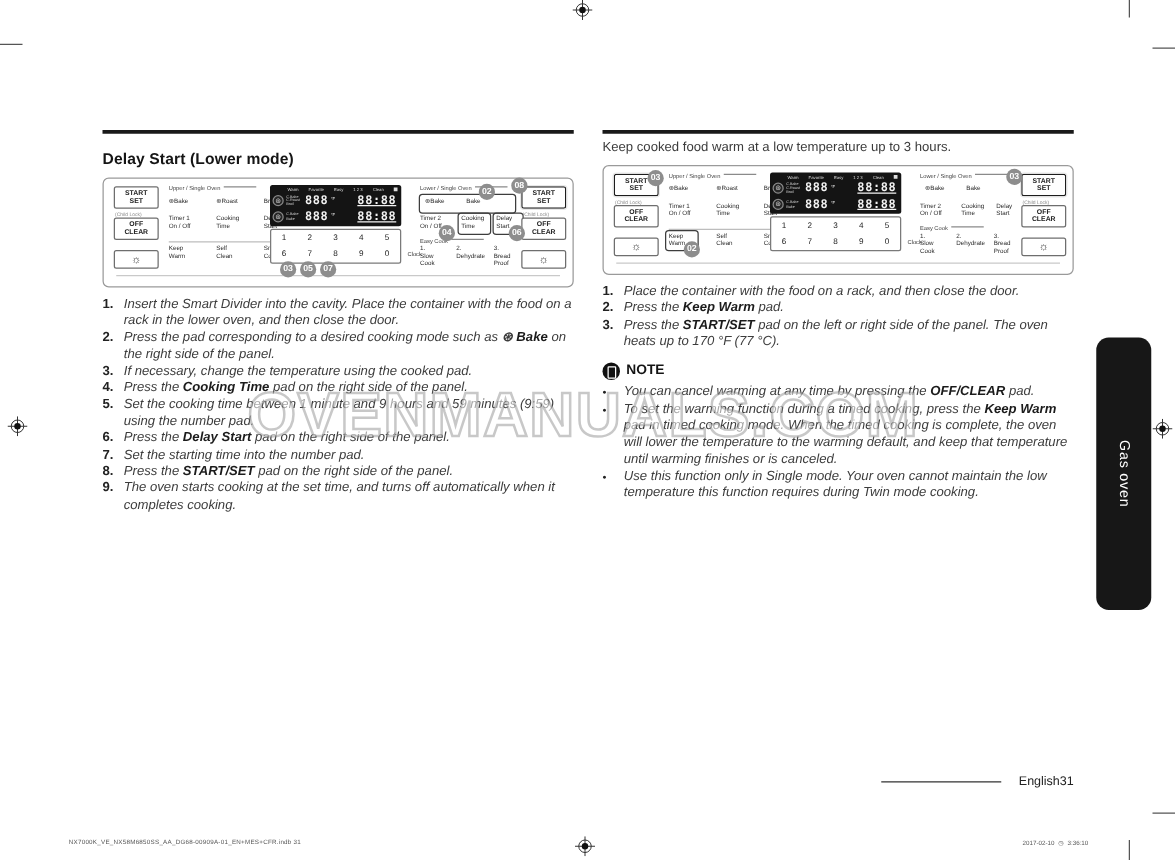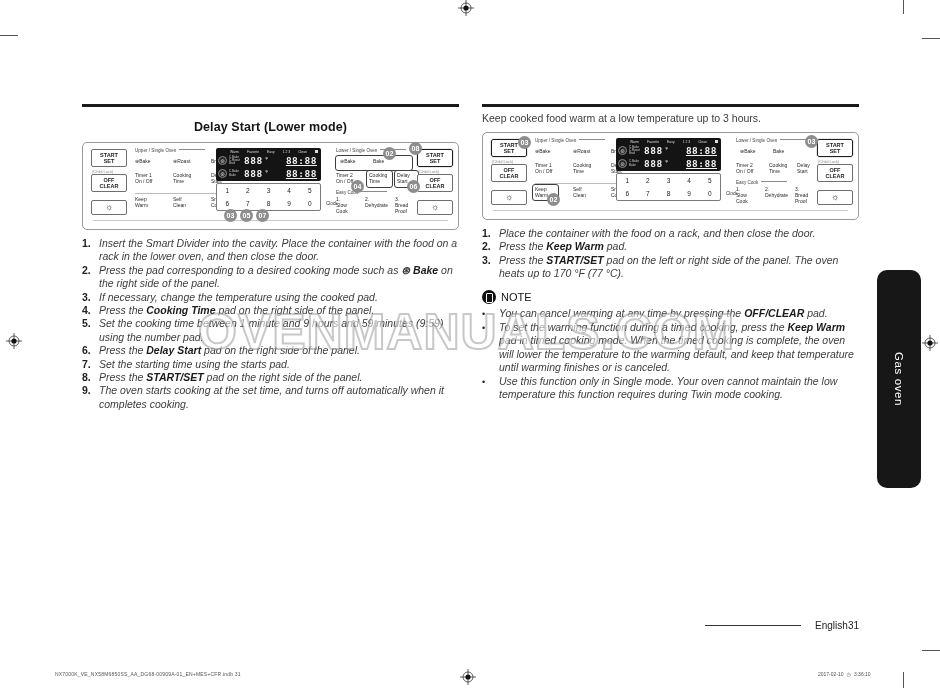--- a/index.html
+++ b/index.html
@@ -6,31 +6,31 @@
   html,body { background:#fff; }
   .page {
     position:relative; width:940px; height:688px; background:#fff;
     font-family:"Liberation Sans", sans-serif; color:#3c3c3c; overflow:hidden;
   }
   
   .col { position:absolute; top:104px; width:377px; }
   .col-left  { left:82px; }
   .col-right { left:482px; }
   .heavy-rule { height:3px; background:#1a1a1a; }
-  h2 { font-size:12.5px; font-weight:bold; color:#151515; margin-top:13px; letter-spacing:0.1px;text-align:center; }
+  h2 { font-size:12.5px; font-weight:bold; color:#151515; margin-top:13px; letter-spacing:0.1px; }
   .intro { font-size:10.5px; margin-top:5px; color:#3c3c3c; }
   
   .steps { margin-top:7px; font-size:10.5px; line-height:13.4px; }
   .step { display:flex; align-items:flex-start; }
   .step-num { flex:none; width:17px; font-weight:bold; color:#222; }
   .step-text { flex:1;font-style:italic; }
   .b { font-weight:bold; color:#1b1b1b; }
   .inline-icon { font-weight:bold; }
   .note-item .step-num { font-weight:normal; font-size:9px; padding-top:1px; }
-  .note-head { display:flex; align-items:center; gap:5px; margin-top:9px; font-size:11px; font-weight:normal; color:#141414; }
+  .note-head { display:flex; gap:5px; margin-top:9px; font-size:11px; font-weight:bold; color:#141414; }
   .note-icon { position:relative; width:14px; height:14px; background:#111; border-radius:50%; display:inline-block; }
   .note-icon::after { content:""; position:absolute; left:4px; top:3px; width:5px; height:8px; border:1px solid #fff; border-radius:1px; }
   
   .panel { position:relative; width:377px; height:88px; border:1px solid #9a9a9a; border-radius:5px; background:#fff; margin-top:8px; }
   .pline { position:absolute; left:10px; right:10px; top:77px; height:1px; background:#c9c9c9; }
   .pbtn { position:absolute; width:36px; height:18px; border:1px solid #6e6e6e; border-radius:2px;
           display:flex; align-items:center; justify-content:center; text-align:center;
           font-size:5.5px; font-weight:bold; line-height:6.2px; color:#222; white-space:pre-line; background:#fff; }
   .pbtn.hl { border:1.5px solid #1d1d1d; outline:1px solid #e8e8e8; }
   .pbtn.lamp { height:15px; font-size:9px; font-weight:normal; }
@@ -259,21 +259,21 @@
         <div class="step">
           <span class="step-num">5.</span>
           <span class="step-text"><span>Set the cooking time between 1 minute and 9 hours and 59 minutes (9:59) using the number pad.</span></span>
         </div>
         <div class="step">
           <span class="step-num">6.</span>
           <span class="step-text"><span>Press the </span><span class="b">Delay Start</span><span> pad on the right side of the panel.</span></span>
         </div>
         <div class="step">
           <span class="step-num">7.</span>
-          <span class="step-text"><span>Set the starting time using the starts pad.</span></span>
+          <span class="step-text"><span>Set the starting time into the number pad.</span></span>
         </div>
         <div class="step">
           <span class="step-num">8.</span>
           <span class="step-text"><span>Press the </span><span class="b">START/SET</span><span> pad on the right side of the panel.</span></span>
         </div>
         <div class="step">
           <span class="step-num">9.</span>
           <span class="step-text"><span>The oven starts cooking at the set time, and turns off automatically when it completes cooking.</span></span>
         </div>
       </div>

